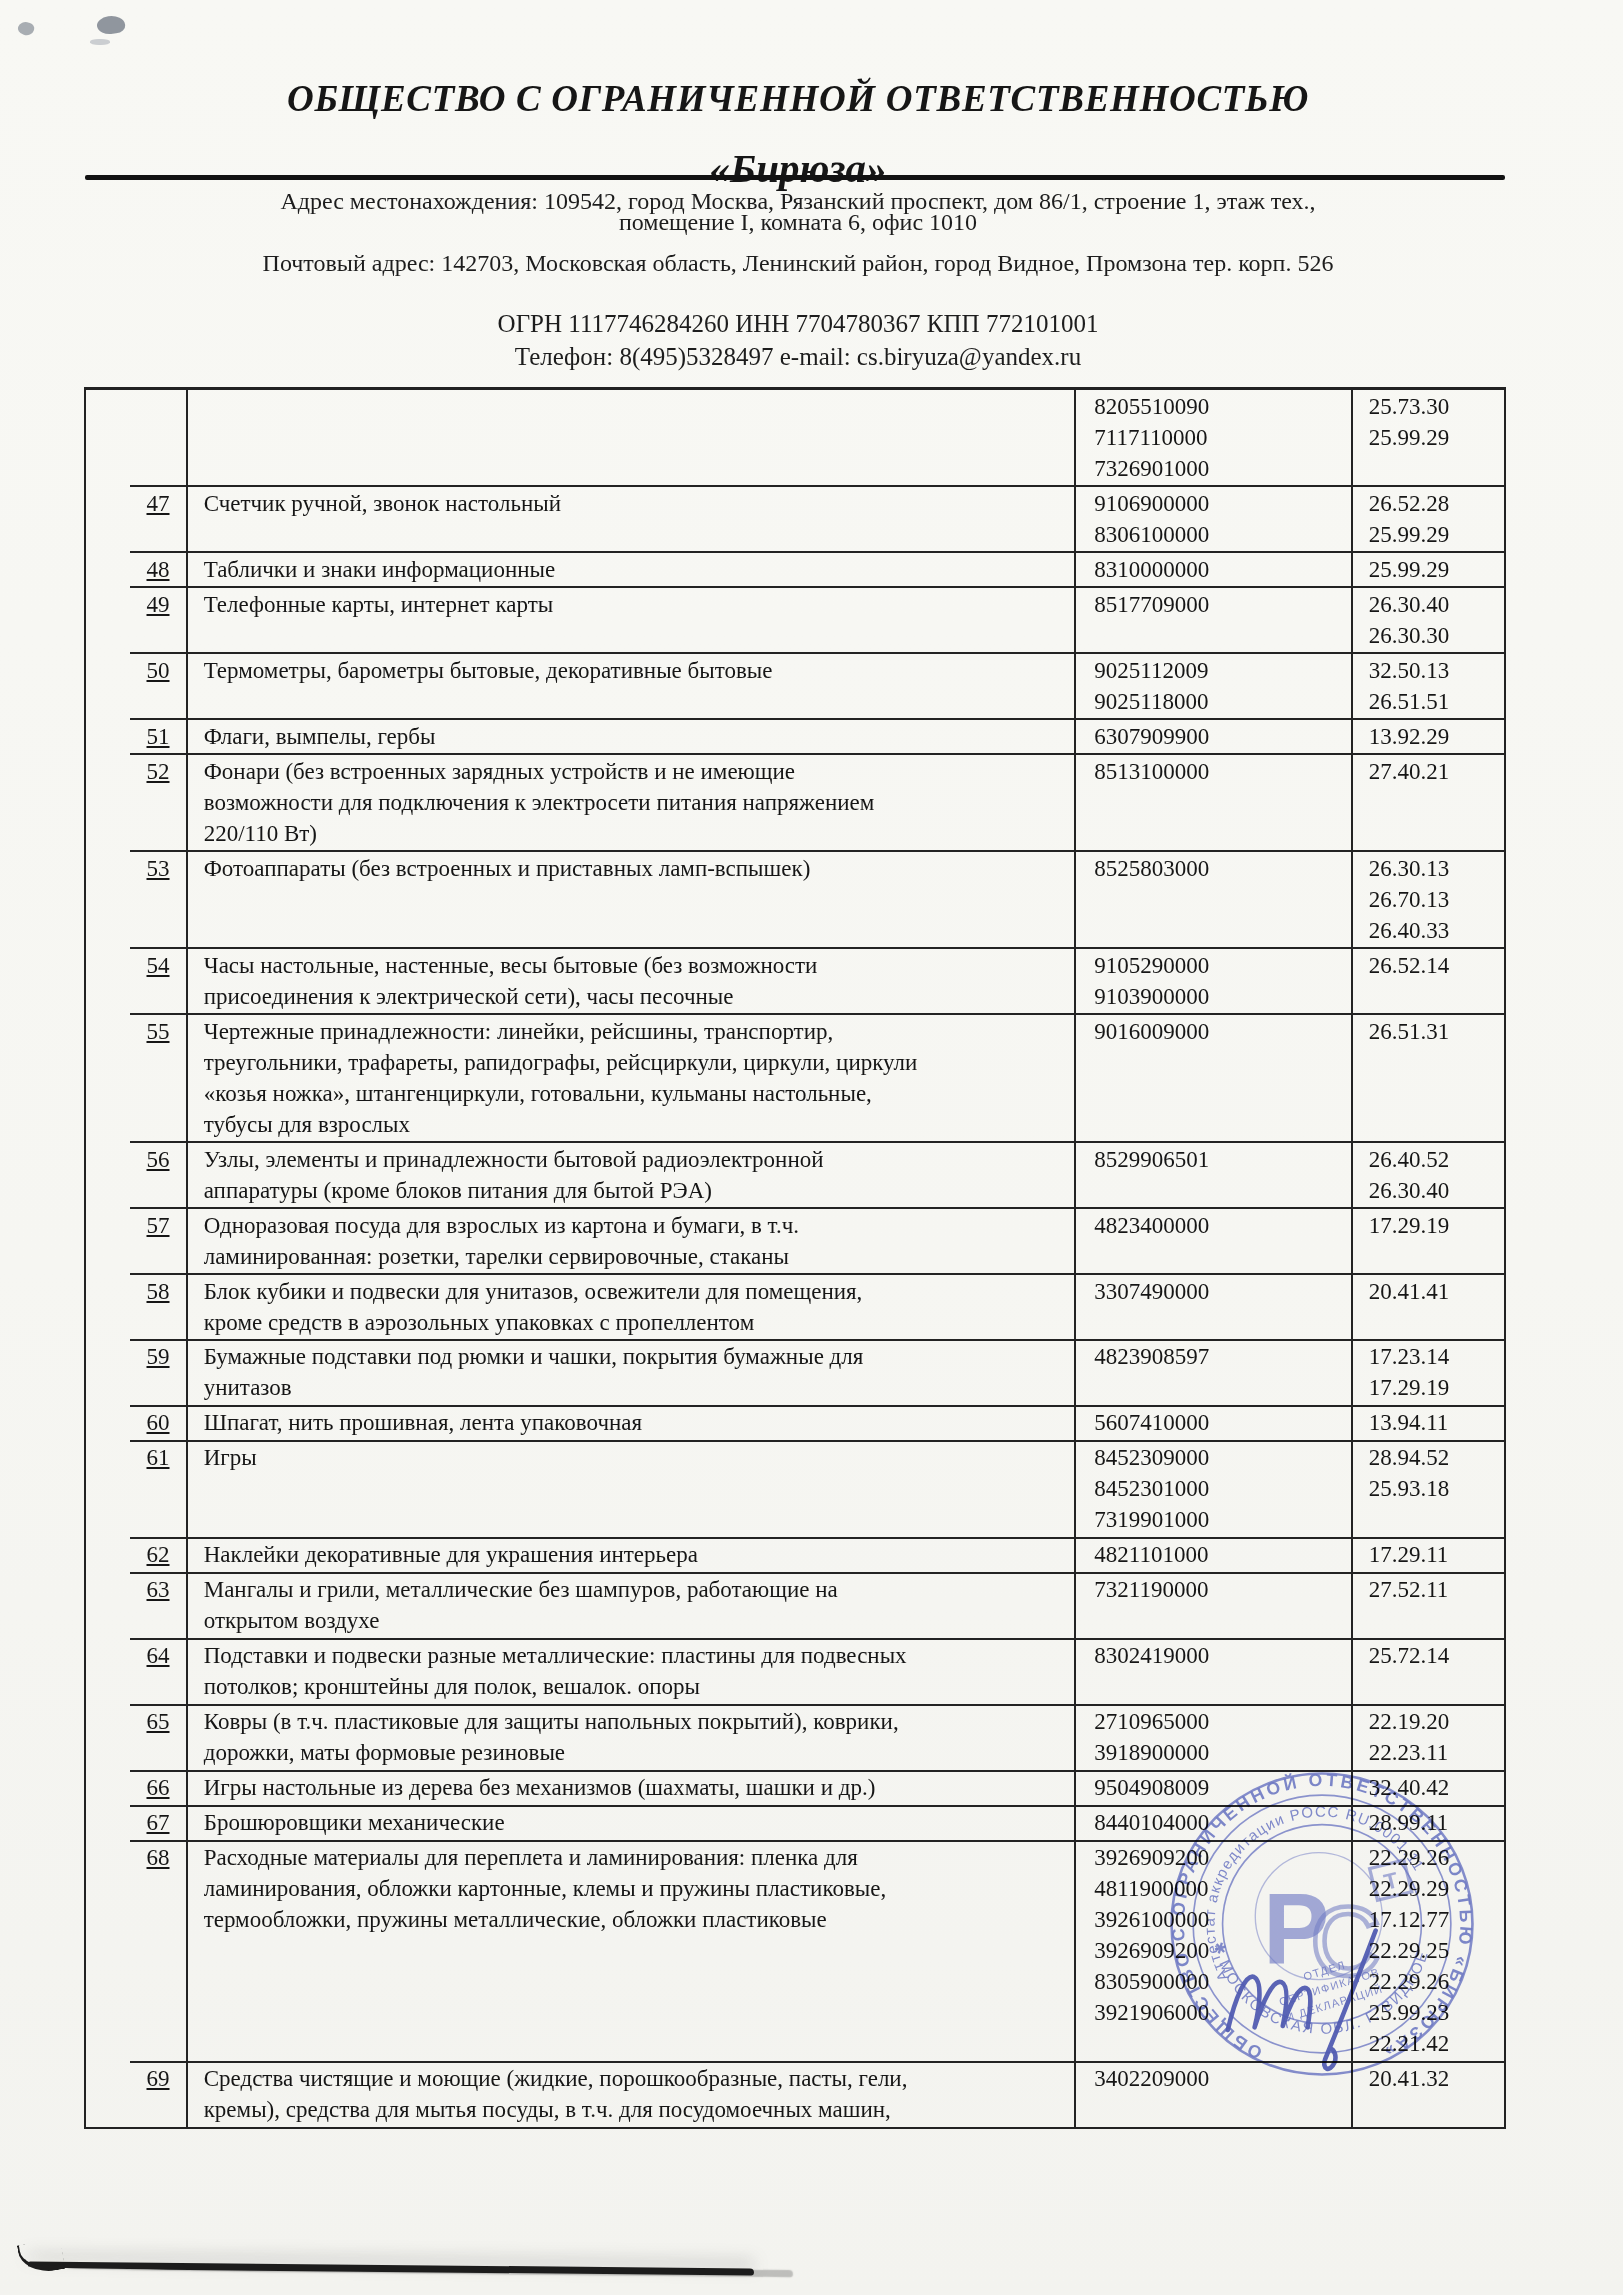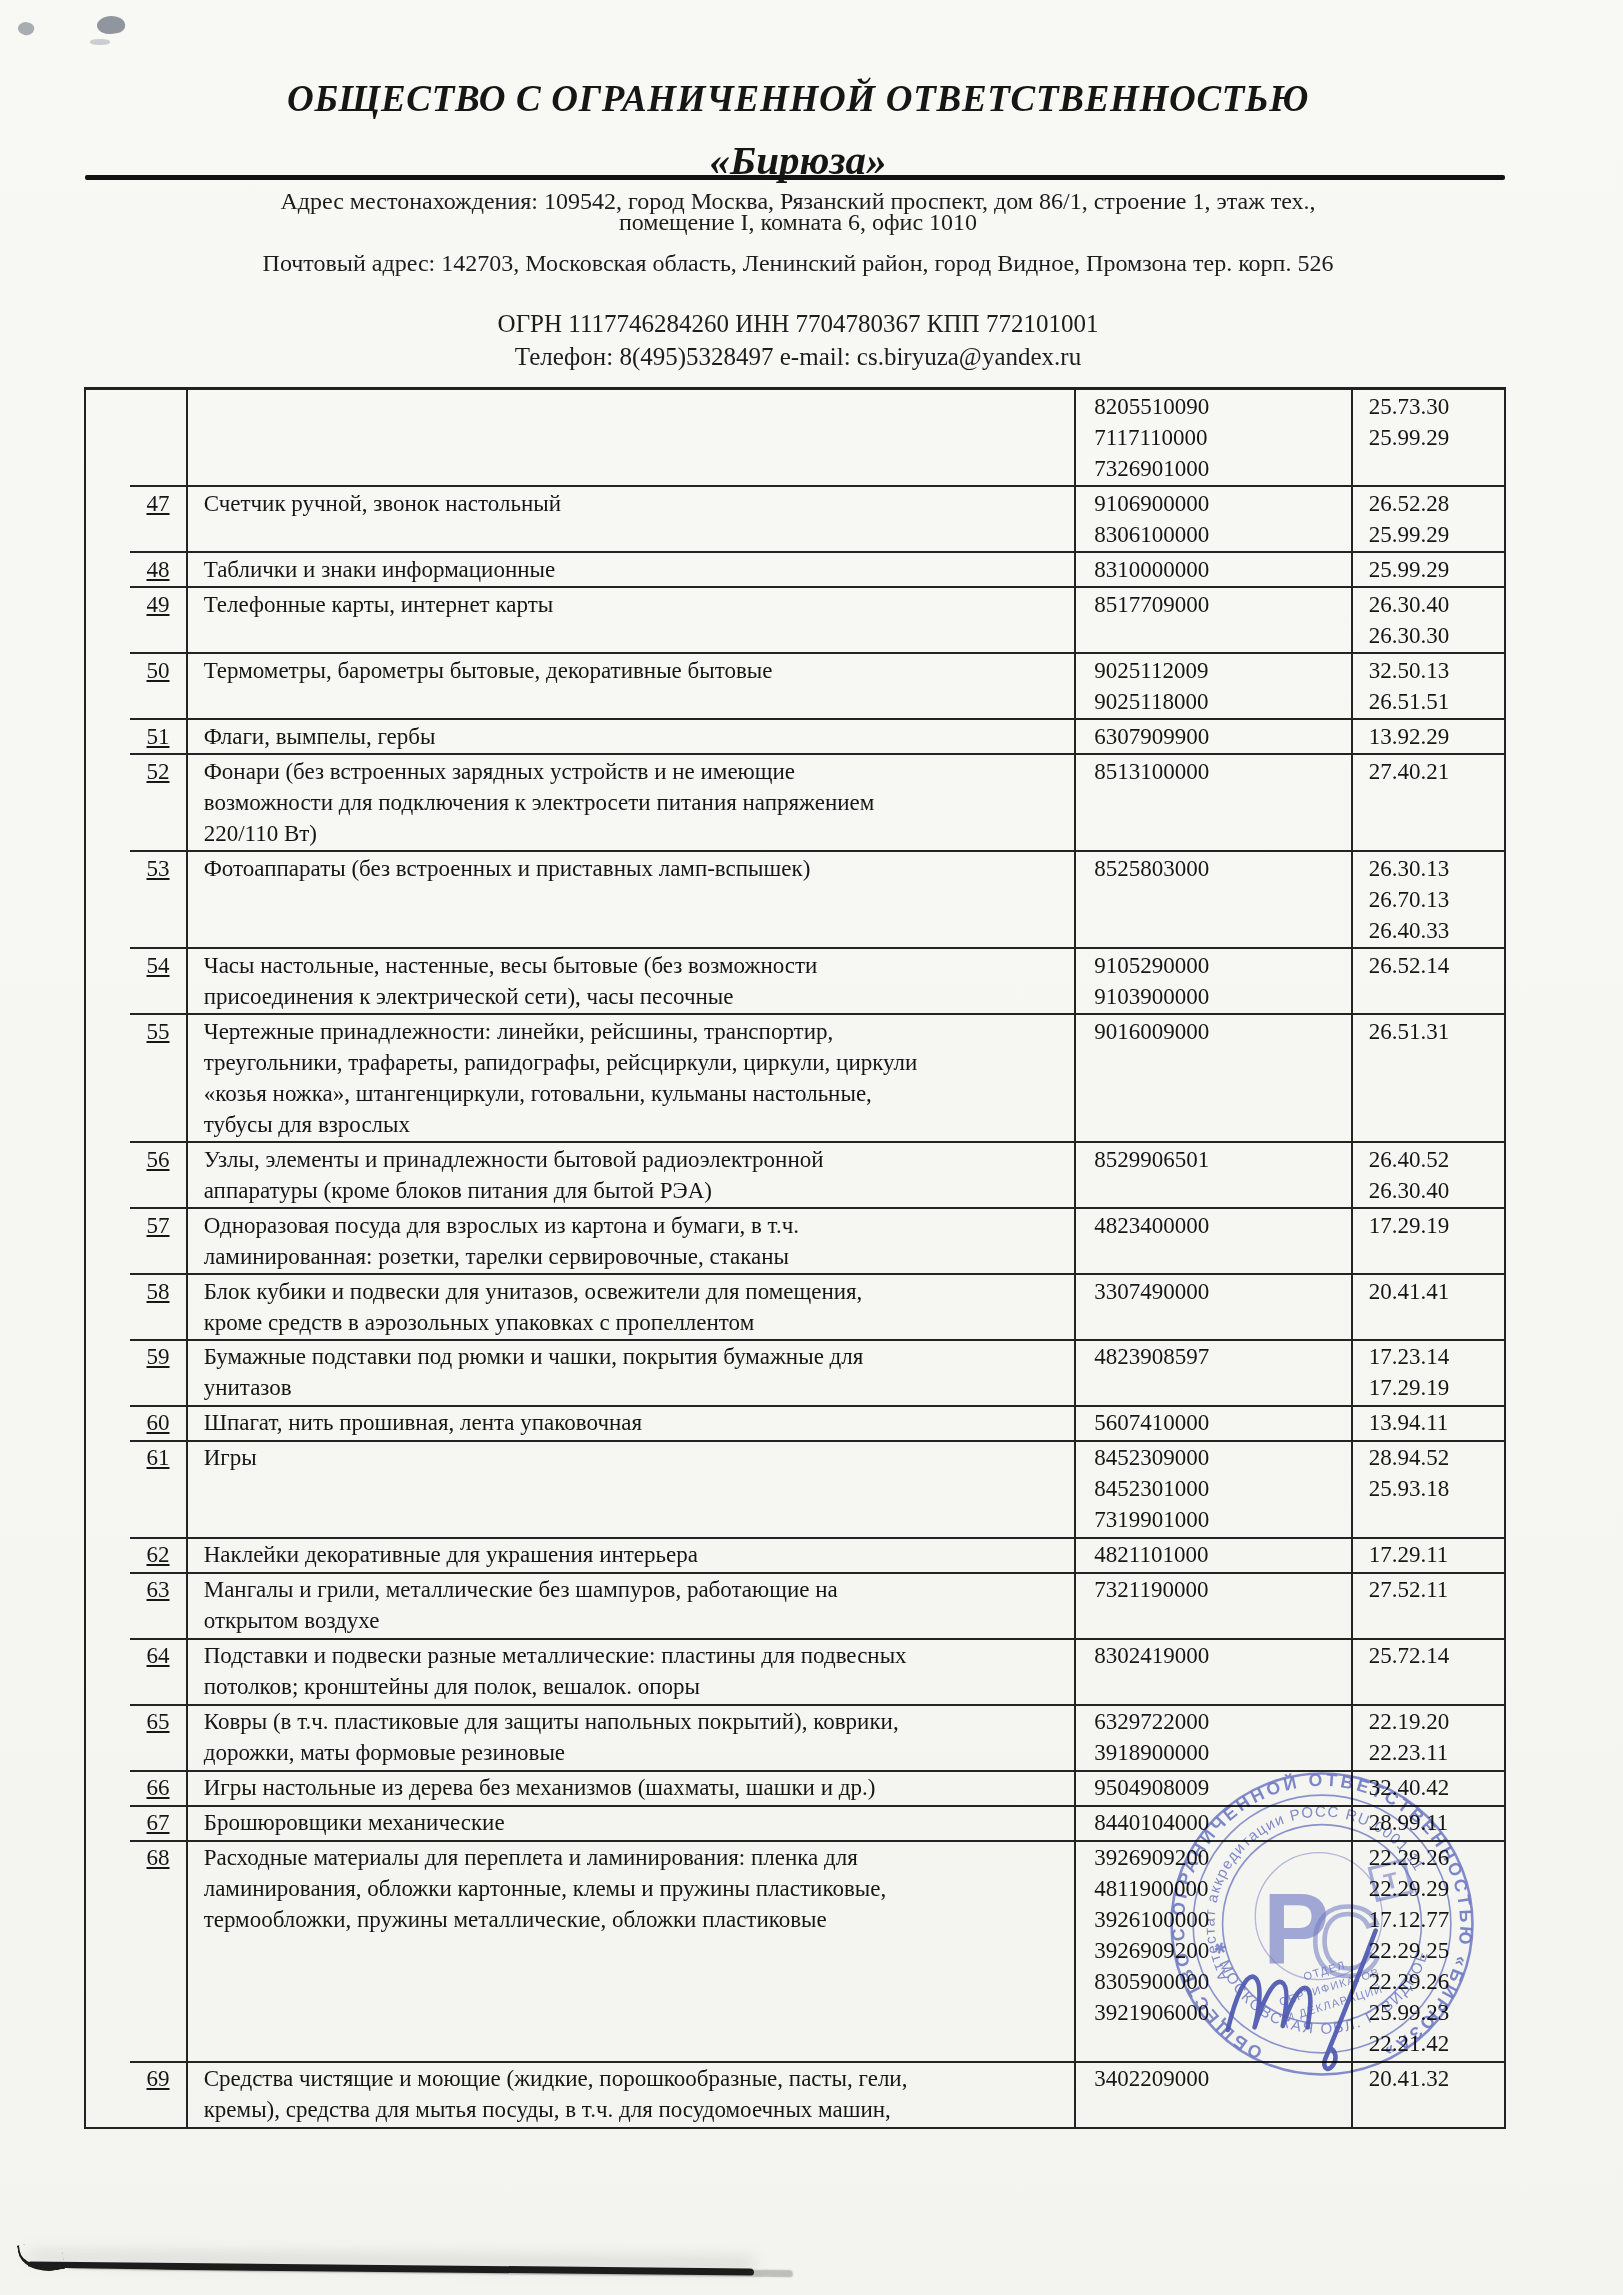--- a/index.html
+++ b/index.html
@@ -24,21 +24,21 @@
   .scan-line::before{
     content:"";position:absolute;left:-9.2px;top:-19.6px;width:42px;height:26px;
     border:0;border-bottom:5.9px solid #1c1c1c;border-left:2.6px solid #1c1c1c;
     border-radius:0 0 0 80%;transform:rotate(-10deg);
   }
 
   
   .content{position:absolute;left:85px;top:0;width:1426px;}
   .title-1{position:absolute;top:77px;width:100%;text-align:center;
     font-size:37px;font-weight:bold;font-style:italic;letter-spacing:0.7px;color:#161616;}
-  .title-2{position:absolute;top:136px;width:100%;text-align:center;
+  .title-2{position:absolute;top:144px;width:100%;text-align:center;
     font-size:41px;font-weight:bold;font-style:italic;color:#161616;}
   .rule{position:absolute;top:175px;left:0;width:1420px;height:4.6px;background:#121212;border-radius:2px;}
   .addr{position:absolute;width:100%;text-align:center;font-size:24px;color:#1d1d1d;}
   .addr-1{top:188px;}
   .addr-2{top:209px;}
   .addr-3{top:250px;}
   .reg{position:absolute;top:310px;width:100%;text-align:center;font-size:25px;color:#1d1d1d;}
   .contact{position:absolute;top:343px;width:100%;text-align:center;font-size:25px;color:#1d1d1d;}
 
   
@@ -223,21 +223,21 @@
         <div class="cell c-num">64</div>
         <div class="cell c-desc">Подставки и подвески разные металлические: пластины для подвесных
 потолков; кронштейны для полок, вешалок. опоры</div>
         <div class="cell c-codes">8302419000</div>
         <div class="cell c-okpd">25.72.14</div>
       </div>
       <div class="trow">
         <div class="cell c-num">65</div>
         <div class="cell c-desc">Ковры (в т.ч. пластиковые для защиты напольных покрытий), коврики,
 дорожки, маты формовые резиновые</div>
-        <div class="cell c-codes">6329722000
+        <div class="cell c-codes">2710965000
 3918900000</div>
         <div class="cell c-okpd">22.19.20
 22.23.11</div>
       </div>
       <div class="trow">
         <div class="cell c-num">66</div>
         <div class="cell c-desc">Игры настольные из дерева без механизмов (шахматы, шашки и др.)</div>
         <div class="cell c-codes">9504908009</div>
         <div class="cell c-okpd">32.40.42</div>
       </div>

